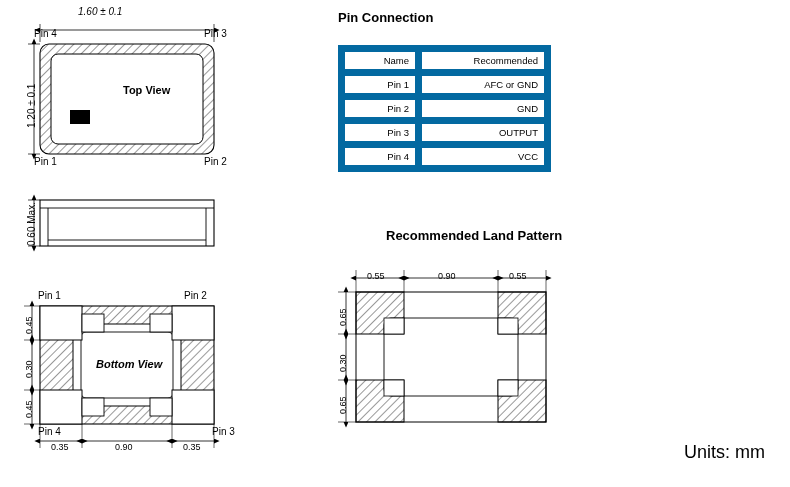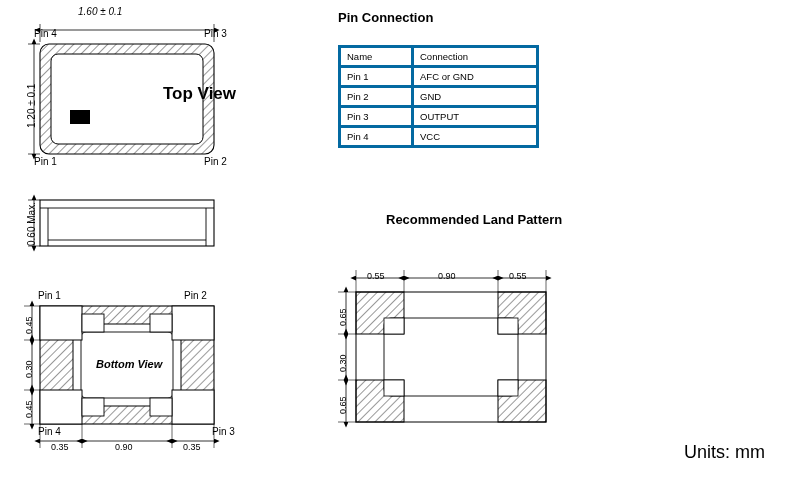--- a/index.html
+++ b/index.html
@@ -33,23 +33,23 @@
   }
   .units {
     font-size: 18px;
     white-space: nowrap;
   }
   table.pin-table {
     border-collapse: collapse;
     font-size: 9.5px;
   }
   table.pin-table td, table.pin-table th {
-    border: 3px solid #0369a1;
+    border: 7px solid #0369a1;
     padding: 3px 6px;
-    text-align: left;
+    text-align: right;
     font-weight: normal;
   }
   table.pin-table th { font-weight: normal; }
   .col-name { width: 58px; }
   .col-conn { width: 110px; }
   svg { display: block; }
 </style>
 </head>
 <body>
 
@@ -79,21 +79,21 @@
 
     <rect x="22" y="38" width="174" height="110" rx="9" ry="9" fill="url(#hatchTop)" stroke="#000" stroke-width="1.1"></rect>
 
     <rect x="33" y="48" width="152" height="90" rx="7" ry="7" fill="#ffffff" stroke="#000" stroke-width="1"></rect>
 
     <rect x="52" y="104" width="20" height="14" fill="#000"></rect>
   </svg>
   <div class="abs lbl" style="left:60px; top:0px;font-style:italic;">1.60 ± 0.1</div>
   <div class="abs lbl vert" style="left:8px; top:122px;">1.20 ± 0.1</div>
 
-  <div class="abs lbl" style="left:105px; top:78px; font-weight:bold; font-size:17px;margin-left:40px;">Top View</div>
+  <div class="abs lbl" style="left:105px; top:78px; font-weight:bold; font-size:11px;">Top View</div>
   <div class="abs lbl" style="left:16px; top:22px;">Pin 4</div>
   <div class="abs lbl" style="left:186px; top:22px;">Pin 3</div>
   <div class="abs lbl" style="left:16px; top:150px;">Pin 1</div>
   <div class="abs lbl" style="left:186px; top:150px;">Pin 2</div>
 </div>
 
 <div class="abs" style="left:18px; top:186px; width:250px; height:80px;">
   <svg width="250" height="80" viewBox="0 0 250 80">
     <defs>
       <marker id="arrL2" markerWidth="8" markerHeight="8" refX="7" refY="3" orient="auto">
@@ -177,21 +177,21 @@
   <div class="abs lbl-sm" style="left:165px; top:156px;">0.35</div>
 </div>
 
 <div class="abs section-title" style="left:338px; top:10px;">Pin Connection</div>
 
 <div class="abs" style="left:338px; top:45px;">
   <table class="pin-table">
     <thead>
       <tr>
         <th class="col-name">Name</th>
-        <th class="col-conn">Connection</th>
+        <th class="col-conn">Recommended</th>
       </tr>
     </thead>
     <tbody>
       <tr>
         <td>Pin 1</td>
         <td>AFC or GND</td>
       </tr>
       <tr>
         <td>Pin 2</td>
         <td>GND</td>
@@ -201,21 +201,21 @@
         <td>OUTPUT</td>
       </tr>
       <tr>
         <td>Pin 4</td>
         <td>VCC</td>
       </tr>
     </tbody>
   </table>
 </div>
 
-<div class="abs section-title" style="left:338px; top:212px;padding-left:48px;">Recommended Land Pattern</div>
+<div class="abs section-title" style="left:338px; top:228px;padding-left:48px;">Recommended Land Pattern</div>
 
 <div class="abs" style="left:322px; top:262px; width:280px; height:190px;">
   <svg width="280" height="190" viewBox="0 0 280 190">
     <defs>
       <pattern id="hatchLand" width="6" height="6" patternUnits="userSpaceOnUse" patternTransform="rotate(45)">
         <line x1="0" y1="0" x2="0" y2="6" stroke="#000" stroke-width="0.8"></line>
       </pattern>
       <marker id="arrL4" markerWidth="8" markerHeight="8" refX="7" refY="3" orient="auto">
         <path d="M7,0 L0,3 L7,6 z" fill="#000"></path>
       </marker>

